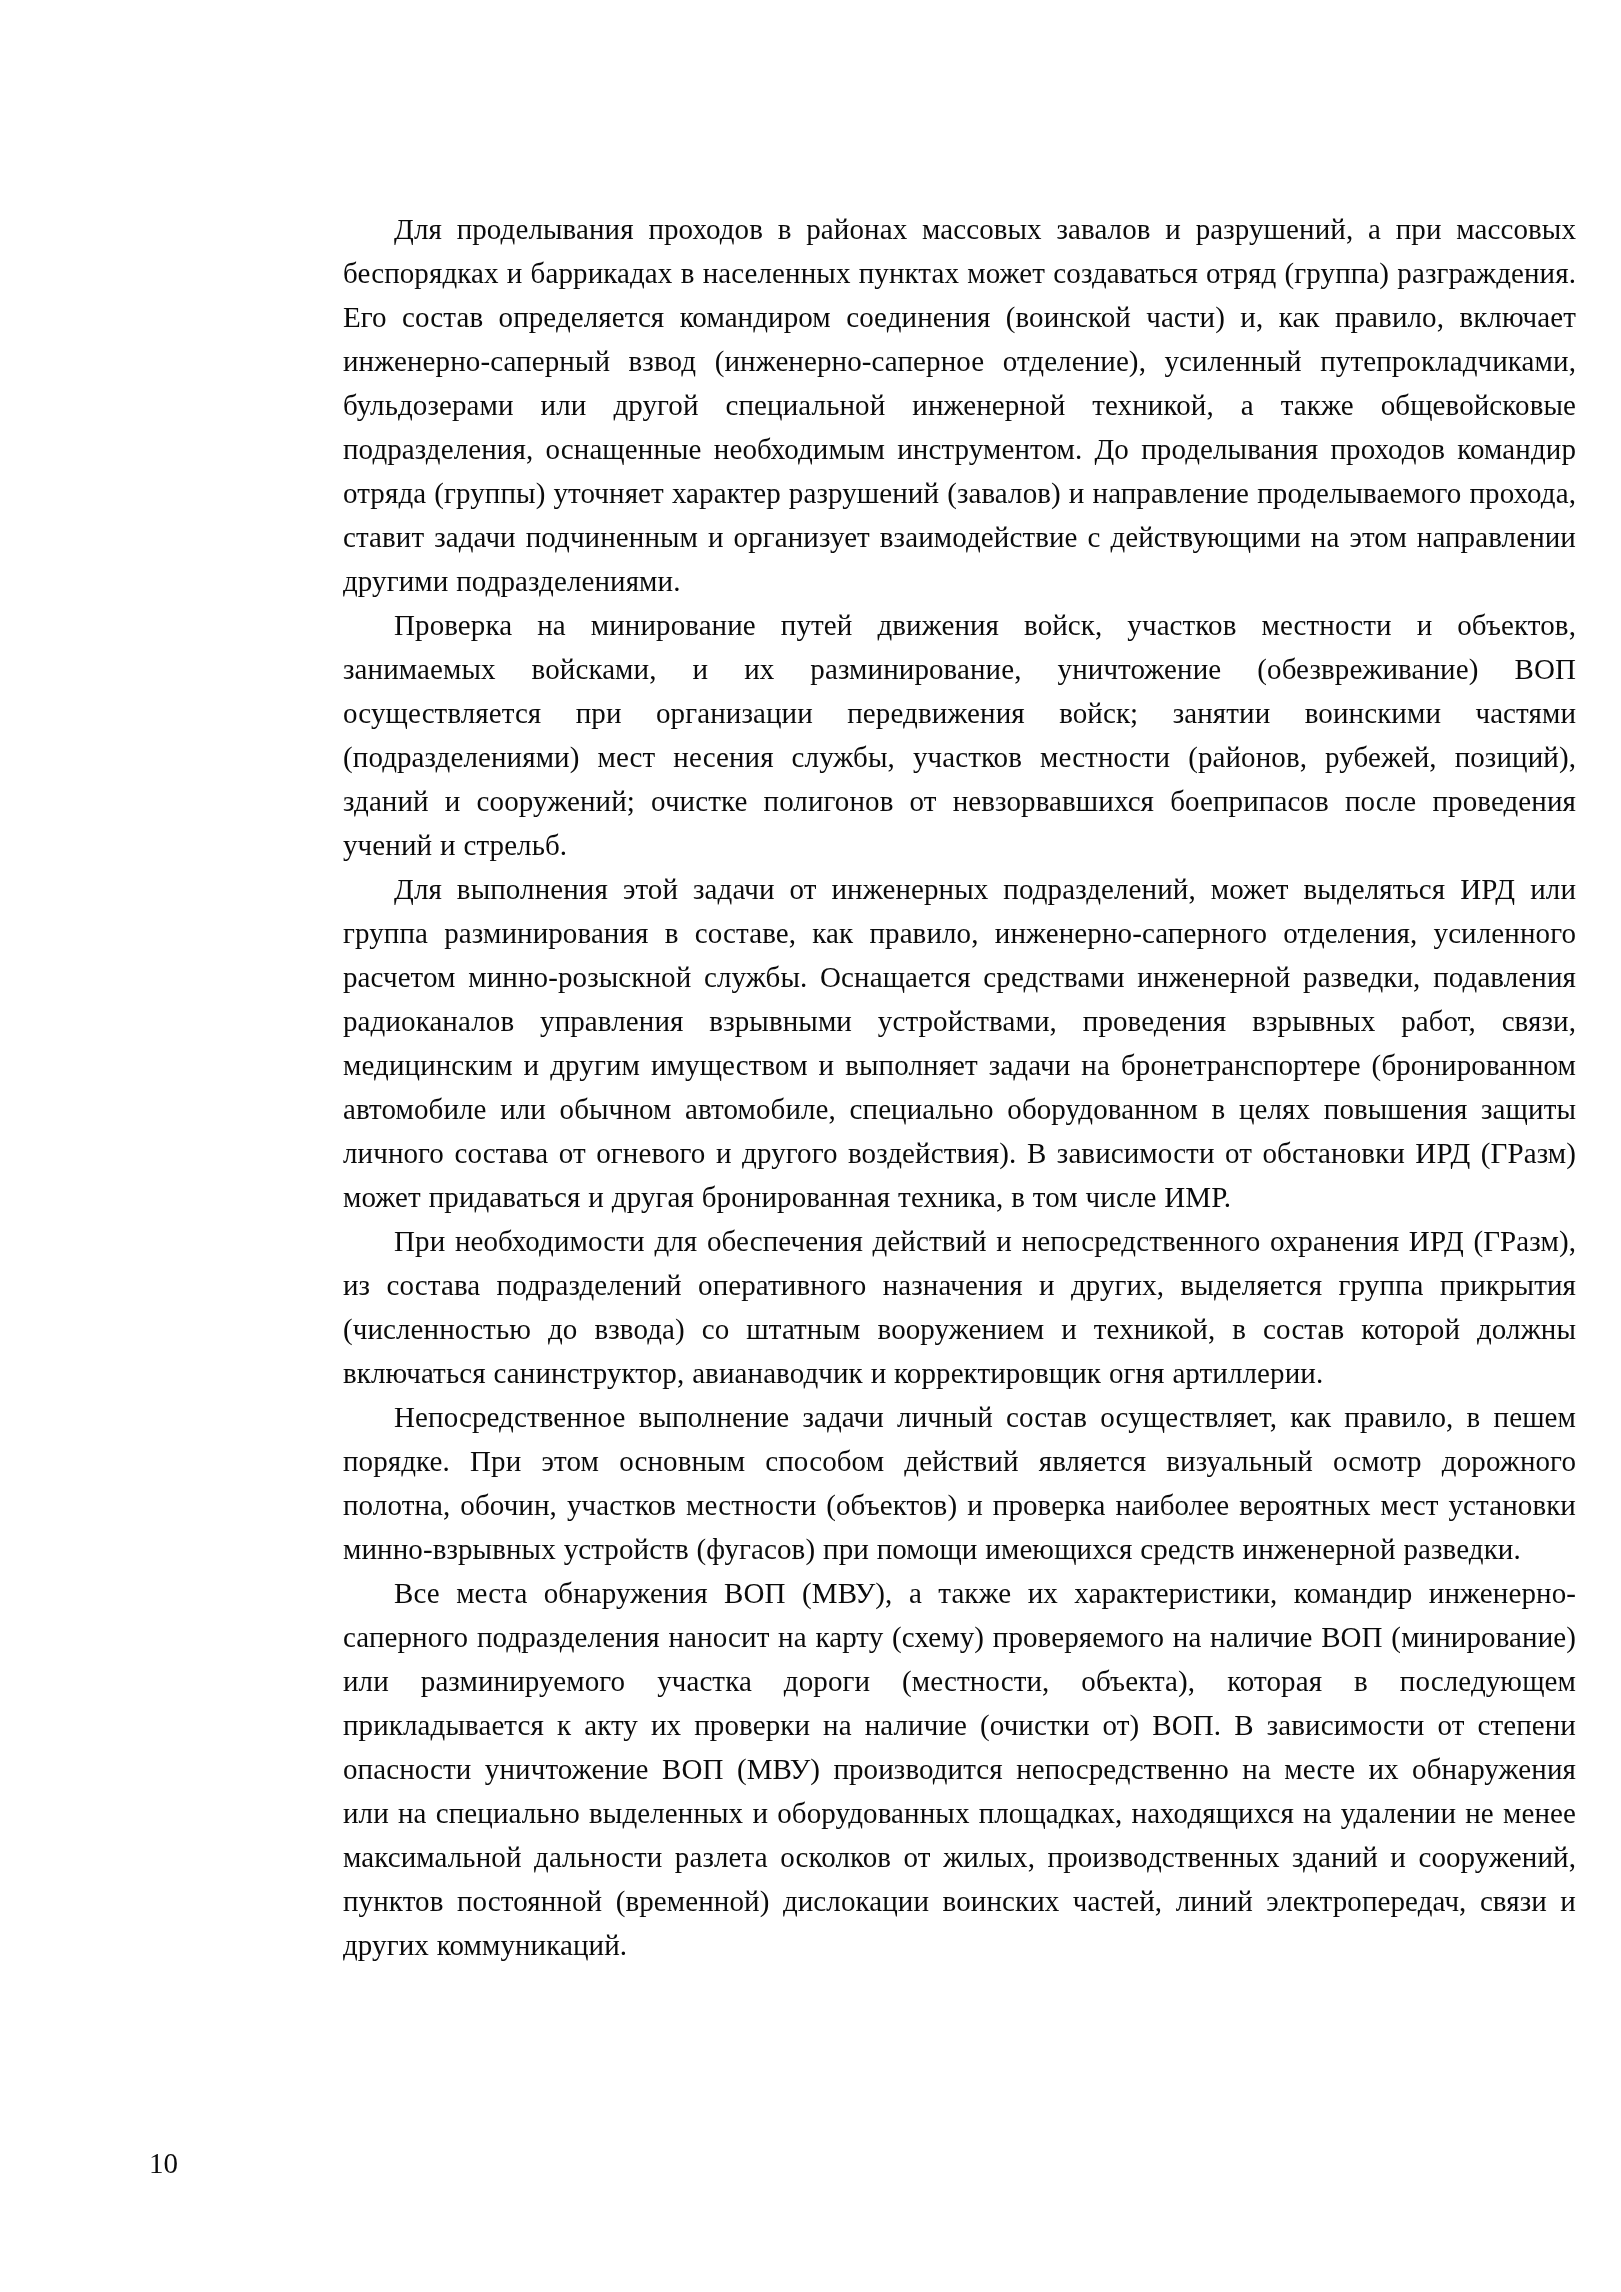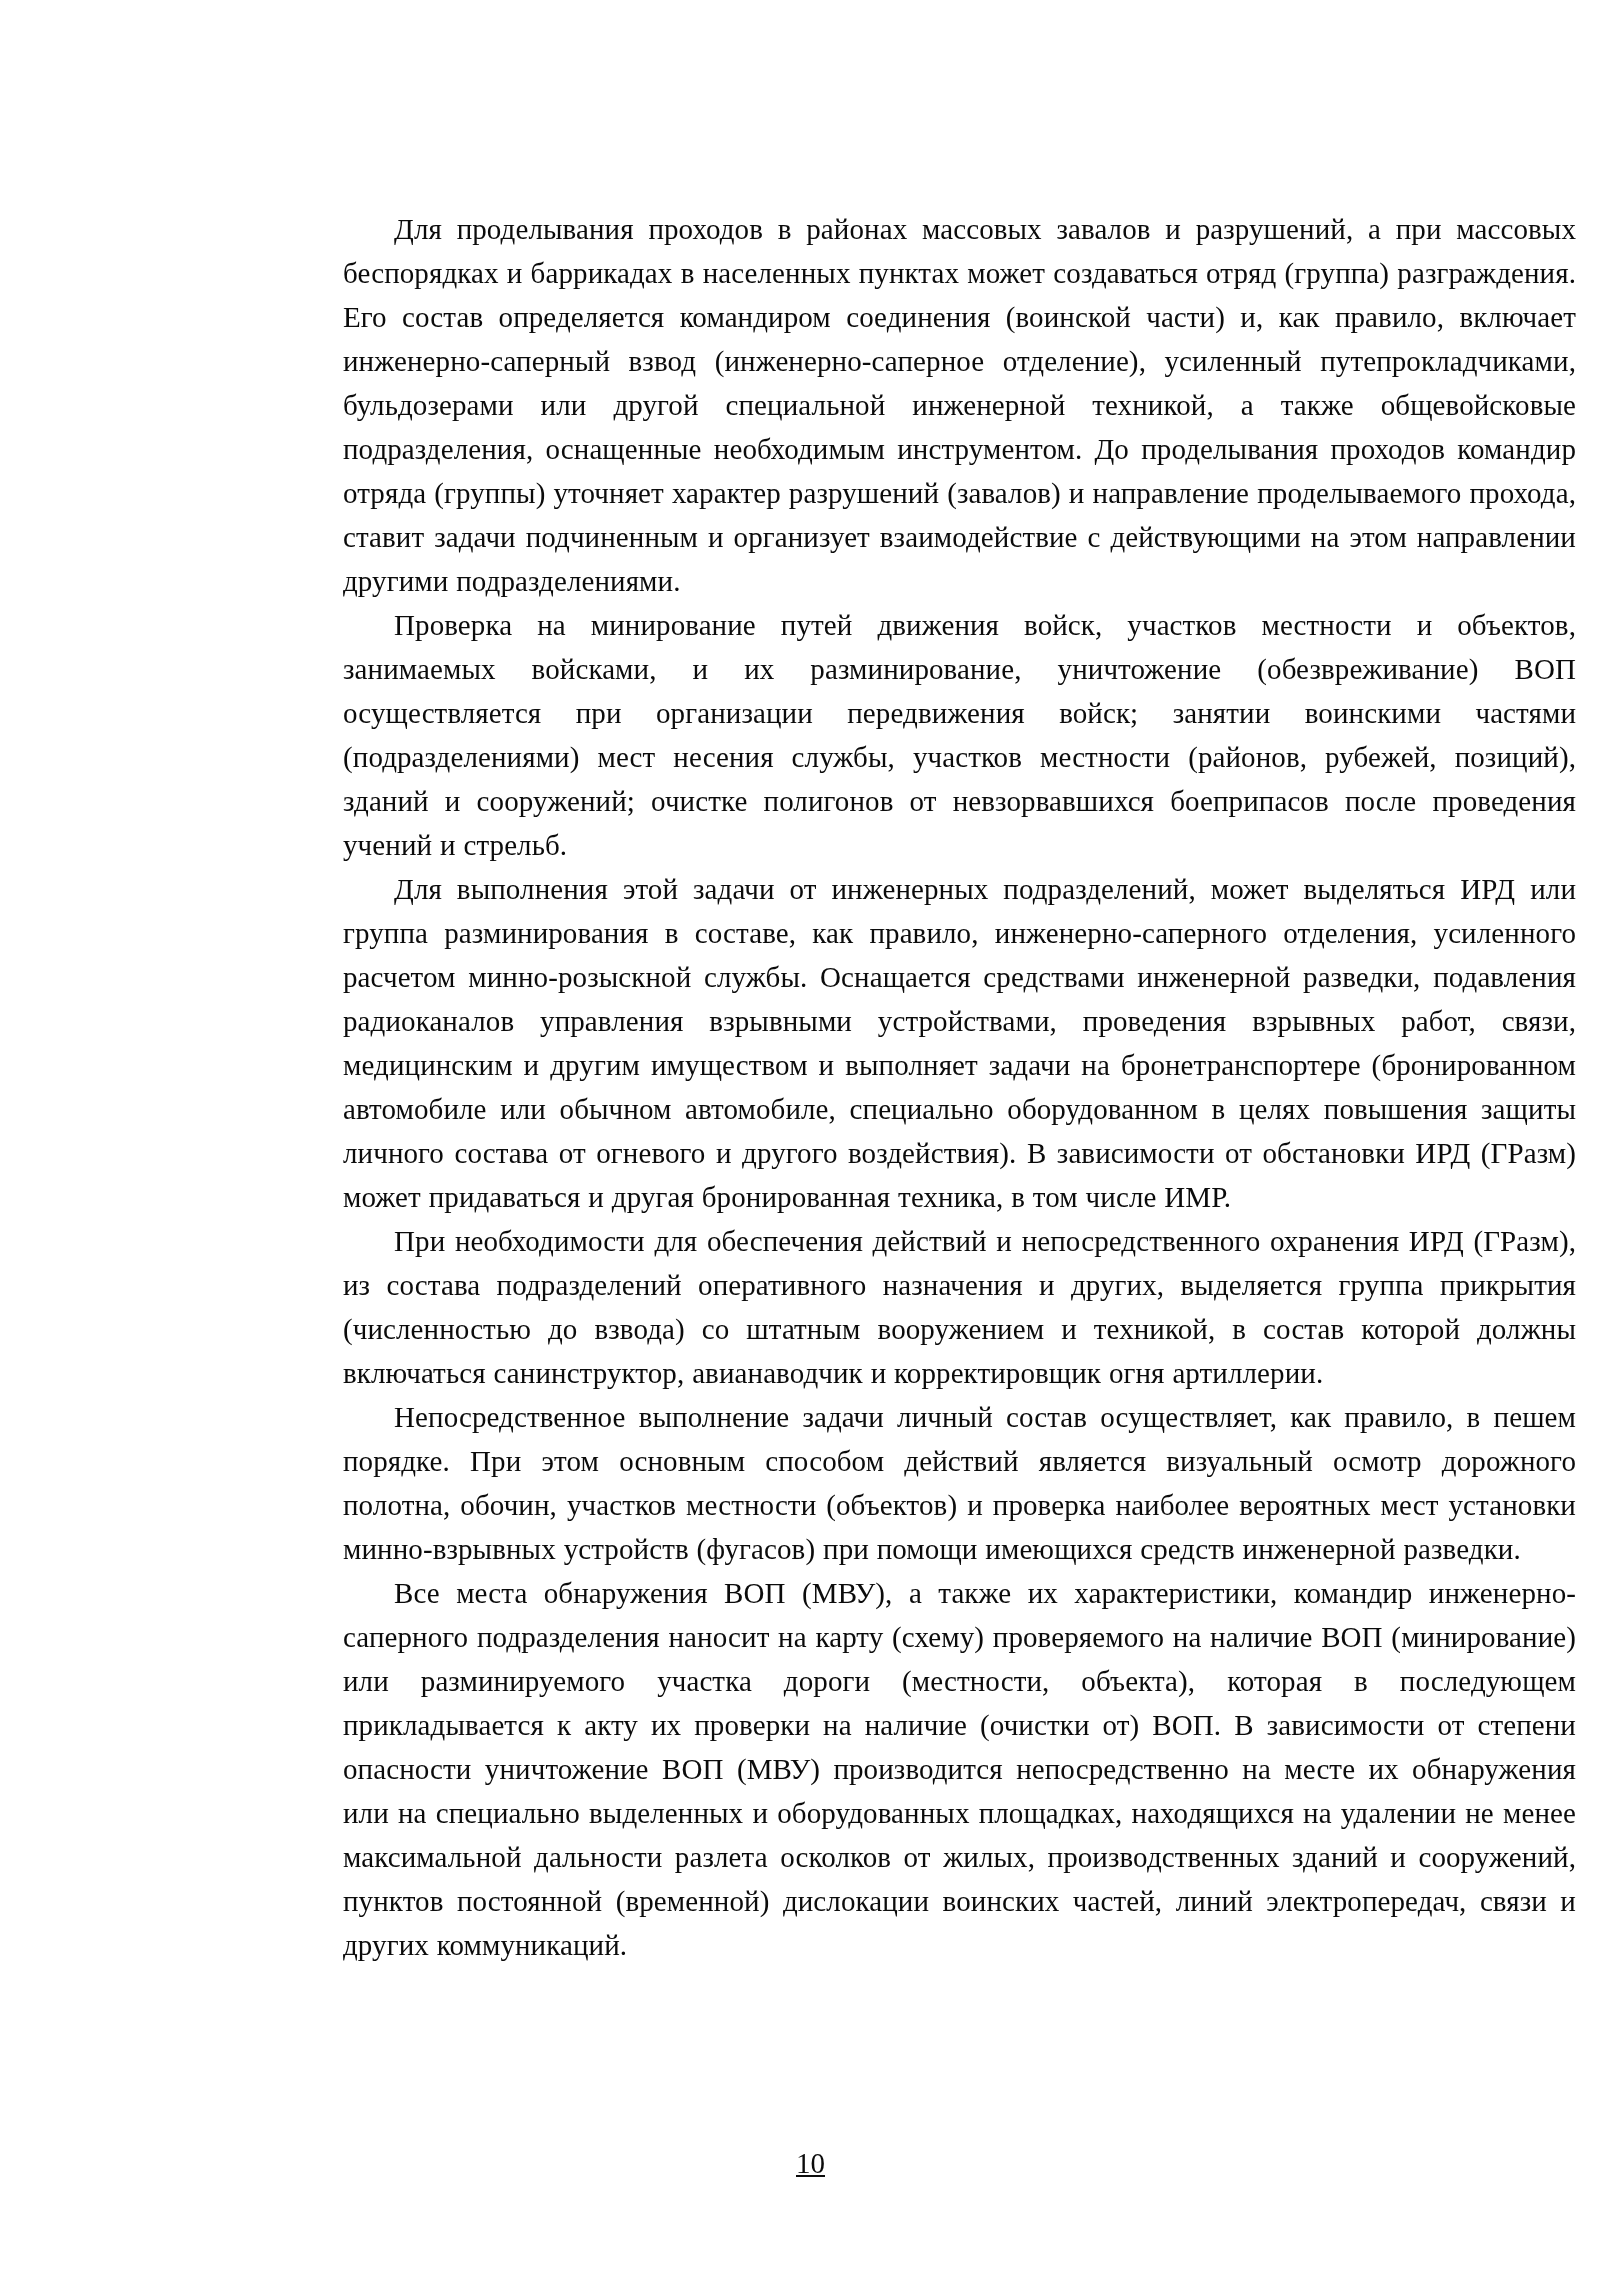--- a/index.html
+++ b/index.html
@@ -35,25 +35,24 @@
     hyphens: none;
   }
   .para:last-child {
     text-align: justify;
   }
   .page-number {
     position: absolute;
     left: 0;
     right: 0;
     top: 2132px;
-    text-align: center;
+    text-align: left;
     font-size: 29px;
     font-family: "Liberation Serif", "DejaVu Serif", serif;
     color: #0b0b0b;
-    text-decoration: underline;
   }
 </style>
 </head>
 <body>
 
 <div class="page">
 
   <div class="content">
     <p class="para">Для проделывания проходов в районах массовых завалов и разрушений, а при массовых беспорядках и баррикадах в населенных пунктах может создаваться отряд (группа) разграждения. Его состав определяется командиром соединения (воинской части) и, как правило, включает инженерно-саперный взвод (инженерно-саперное отделение), усиленный путепрокладчиками, бульдозерами или другой специальной инженерной техникой, а также общевойсковые подразделения, оснащенные необходимым инструментом. До проделывания проходов командир отряда (группы) уточняет характер разрушений (завалов) и направление проделываемого прохода, ставит задачи подчиненным и организует взаимодействие с действующими на этом направлении другими подразделениями.</p>
     <p class="para">Проверка на минирование путей движения войск, участков местности и объектов, занимаемых войсками, и их разминирование, уничтожение (обезвреживание) ВОП осуществляется при организации передвижения войск; занятии воинскими частями (подразделениями) мест несения службы, участков местности (районов, рубежей, позиций), зданий и сооружений; очистке полигонов от невзорвавшихся боеприпасов после проведения учений и стрельб.</p>

